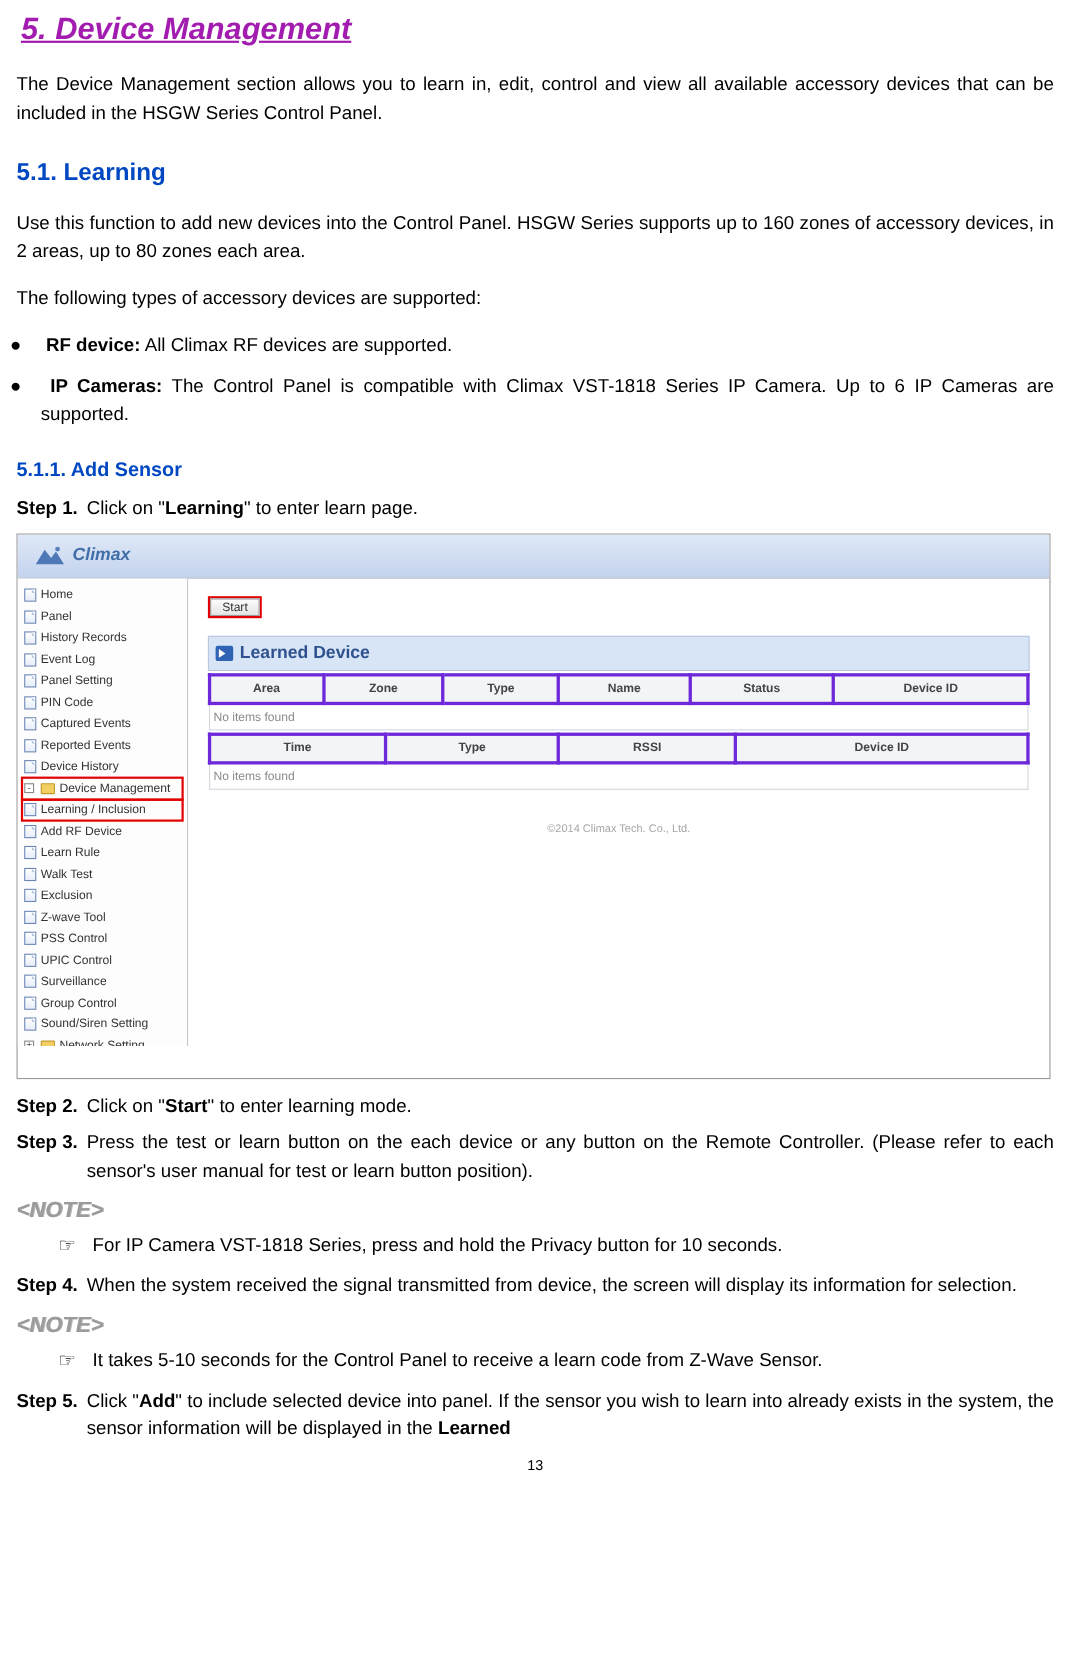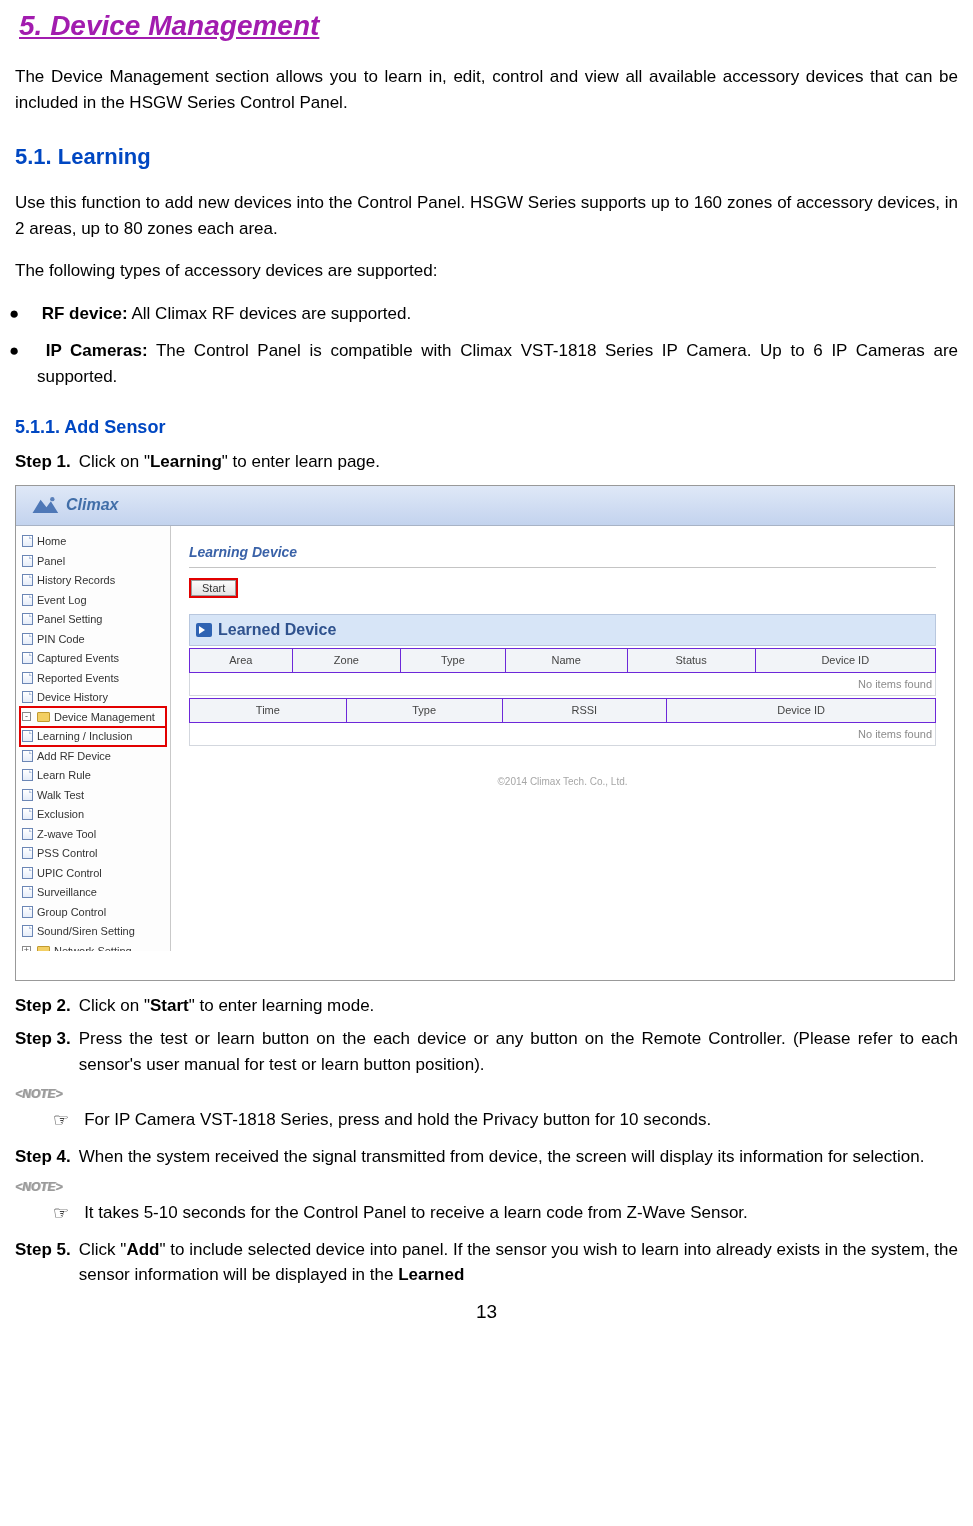--- a/index.html
+++ b/index.html
@@ -37,28 +37,28 @@
   ul.bullets li { margin-bottom: 12px; text-align: justify; }
   ul.bullets li::before {
     content: "●"; display: inline-block; width: 28px; margin-left: -28px;
   }
   .step { display: flex; gap: 8px; margin: 8px 0; text-align: justify; }
   .step-label { font-weight: bold; white-space: nowrap; }
   .step-body { flex: 1; }
   .note-tag {
     color: #9b9b9b;
     font-style: italic;
-    font-size: 12px;
+    font-size: 20px;
     font-weight: bold;
     text-shadow: 1px 0 0 #b5b5b5;
     margin: 8px 0 4px 0;
   }
   .note-row { display: flex; gap: 15px; margin: 4px 0 10px 38px; text-align: justify; }
   .note-icon { font-size: 18px; }
-  .page-num { text-align: center; font-size: 19px; margin-top: 10px; }
+  .page-num { text-align: center; font-size: 13px; margin-top: 10px; }
 
   
   .ui-wrap {
     border: 1px solid #999;
     width: 940px;
     height: 496px;
     margin: 10px 0 12px 0;
     position: relative;
     font-family: Tahoma, Arial, sans-serif;
     font-size: 11px;
@@ -152,25 +152,25 @@
     width: 16px; height: 14px; background:#2f63b3; border-radius:2px;
     position:relative;
   }
   .ui-bar-arrow::after{
     content:""; position:absolute; left:3px; top:3px;
     border-left:6px solid #fff; border-top:4px solid transparent;
     border-bottom:4px solid transparent;
   }
   .ui-table { width:100%; border-collapse: collapse; margin-top:2px; }
   .ui-table th {
-    background:#f2f4f8; border:1px solid #6d28d9; padding:3px 4px;
-    font-weight:normal; color:#444; font-size:11px;margin-top:41px;
+    background:#f2f4f8; border:3px solid #6d28d9; padding:3px 4px;
+    font-weight:bold; color:#444; font-size:11px;margin-top:41px;
   }
   .ui-table td.empty {
-    border:1px solid #d3d7de; text-align:right; color:#8b8b8b;
+    border:1px solid #d3d7de; text-align:left; color:#8b8b8b;
     font-size:11px; padding:3px;
   }
   .ui-footer {
     text-align:center; color:#a6a6a6; font-size:10px; margin-top:28px;
   }
 </style>
 </head>
 <body>
 
 <h1 class="h-section">5.  Device Management</h1>
@@ -302,21 +302,20 @@
         </div>
       <div class="ui-tree-item">
           <span class="ui-tree-expander">+</span>
           <span class="ui-folder-icon"></span>
           <span>Network Setting</span>
         </div>
 
     </div>
 
     <div class="ui-main">
-      <div class="ui-section-title">Learning Device</div>
       <span class="ui-start-btn">
         <span class="ui-start-btn-inner">Start</span>
       </span>
 
       <div class="ui-bar">
         <span class="ui-bar-arrow"></span>
         <span>Learned Device</span>
       </div>
       <table class="ui-table">
         <tbody>

